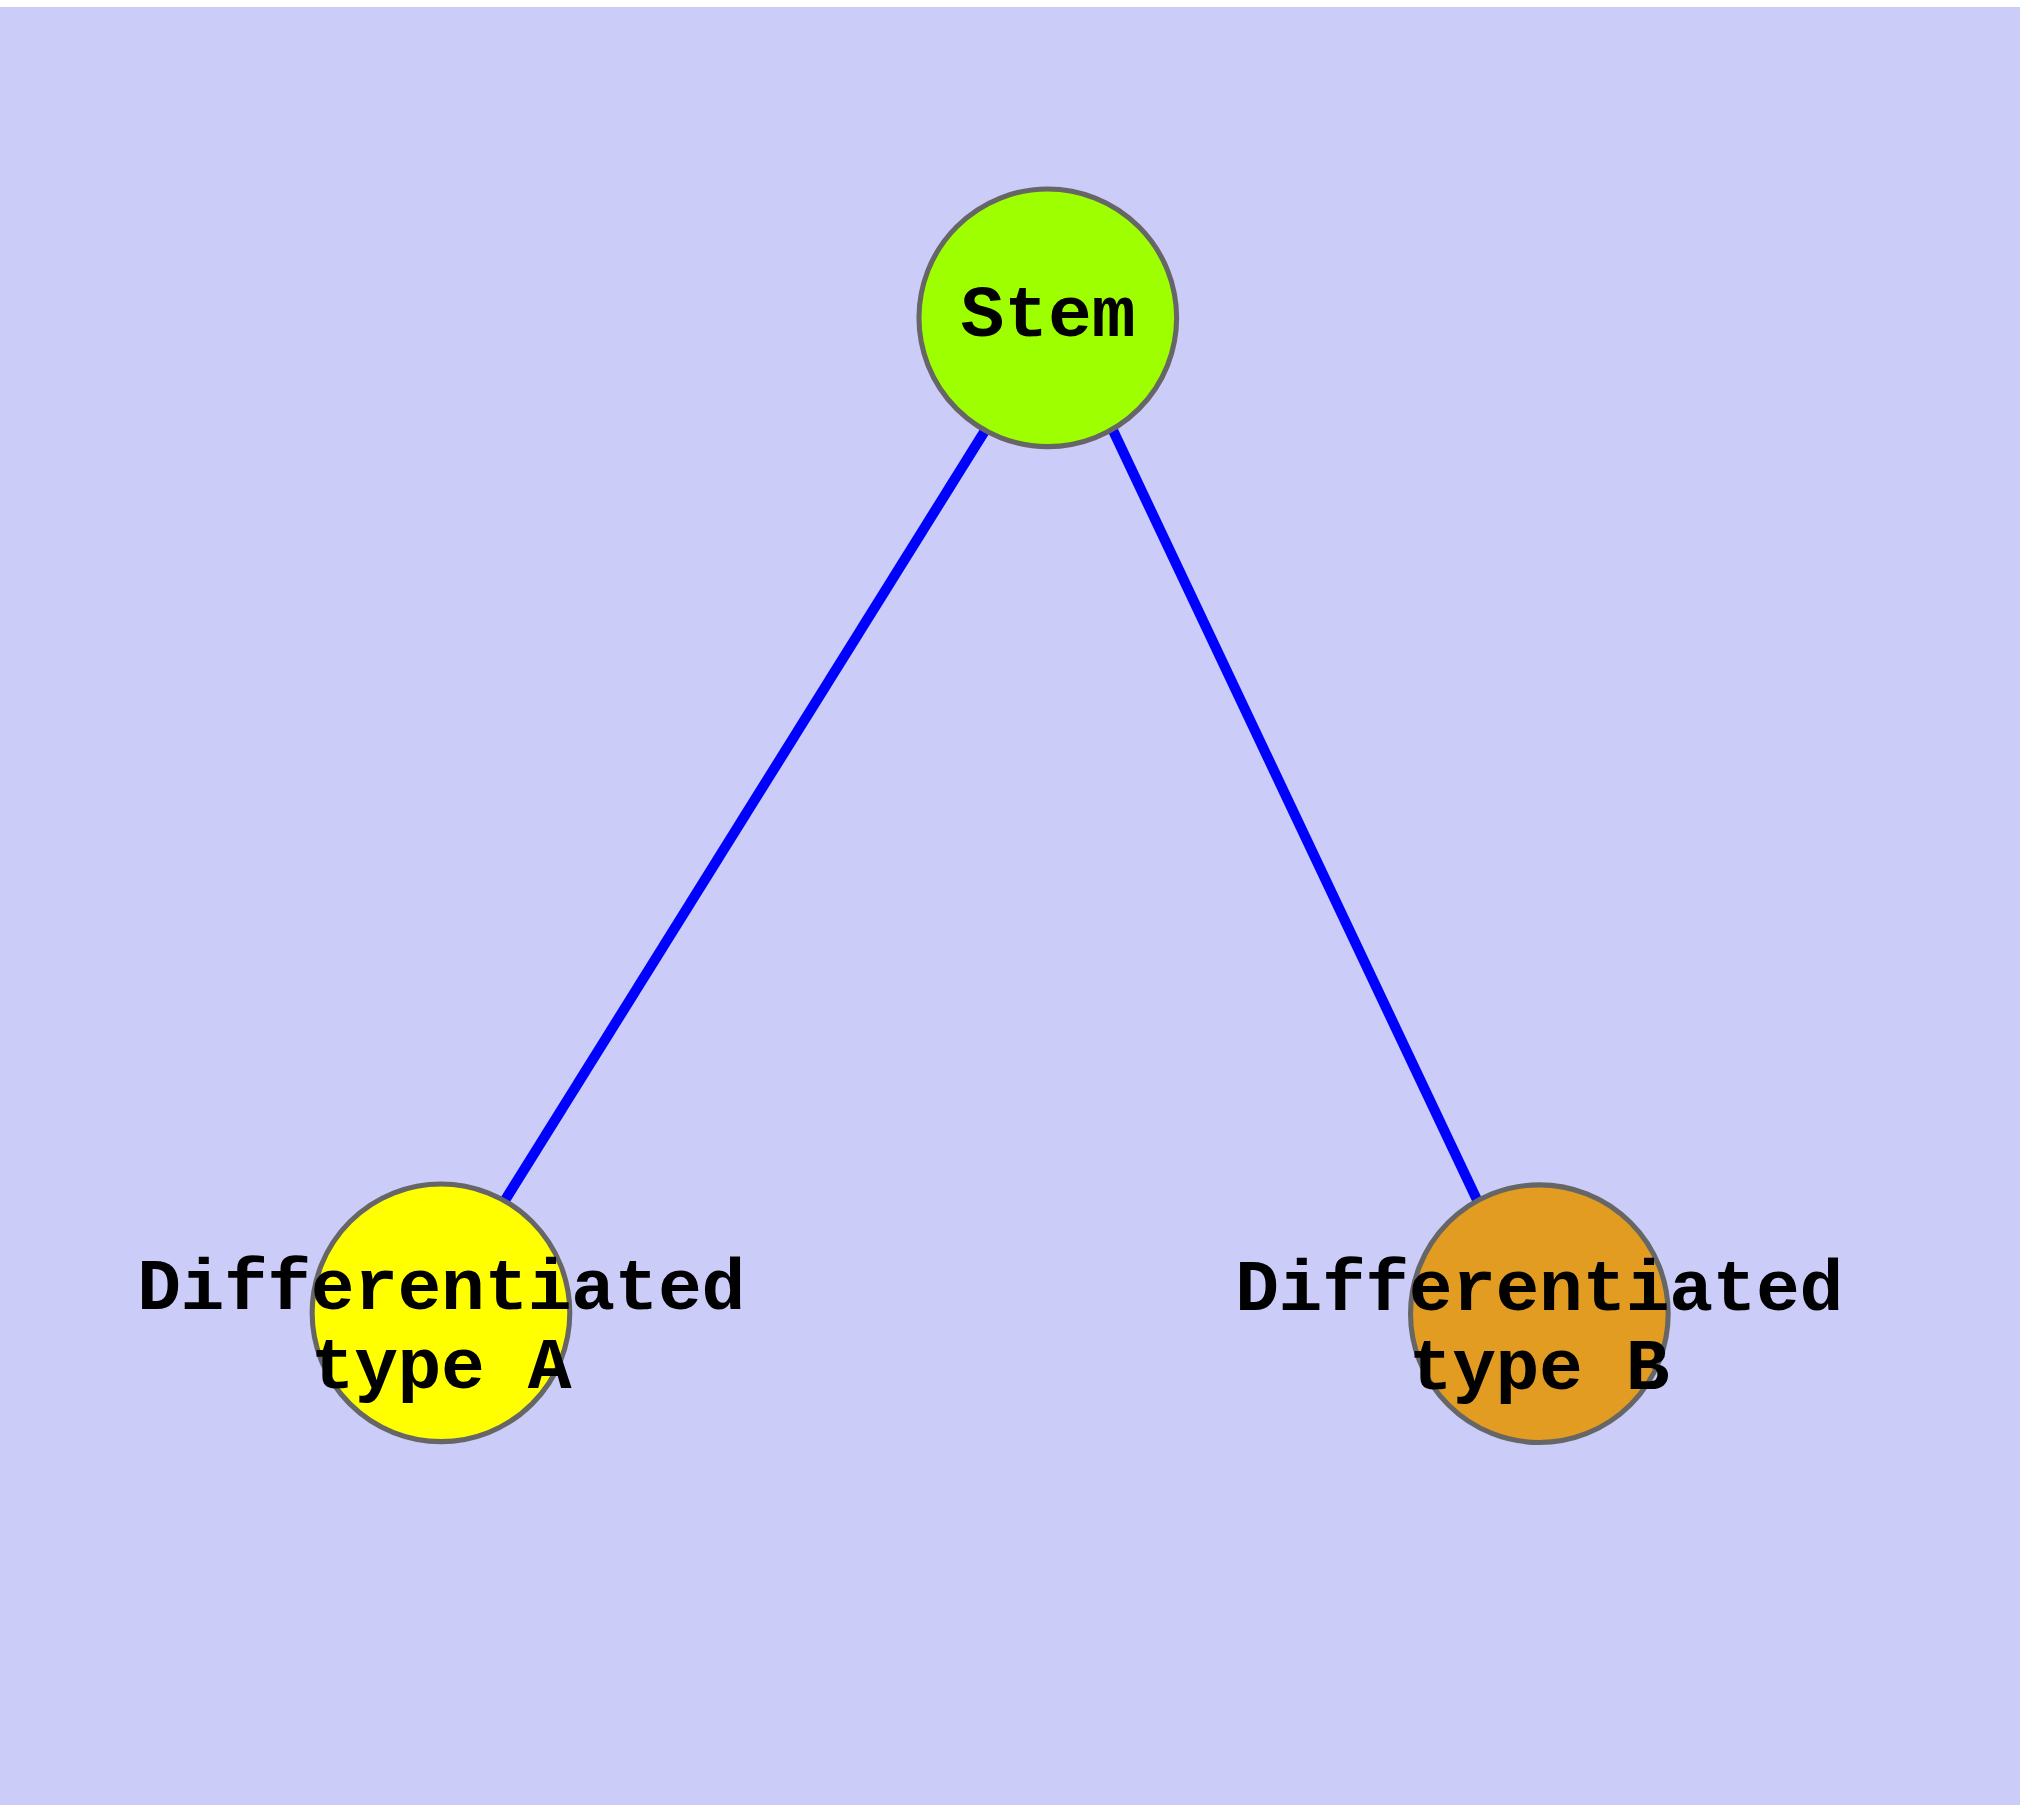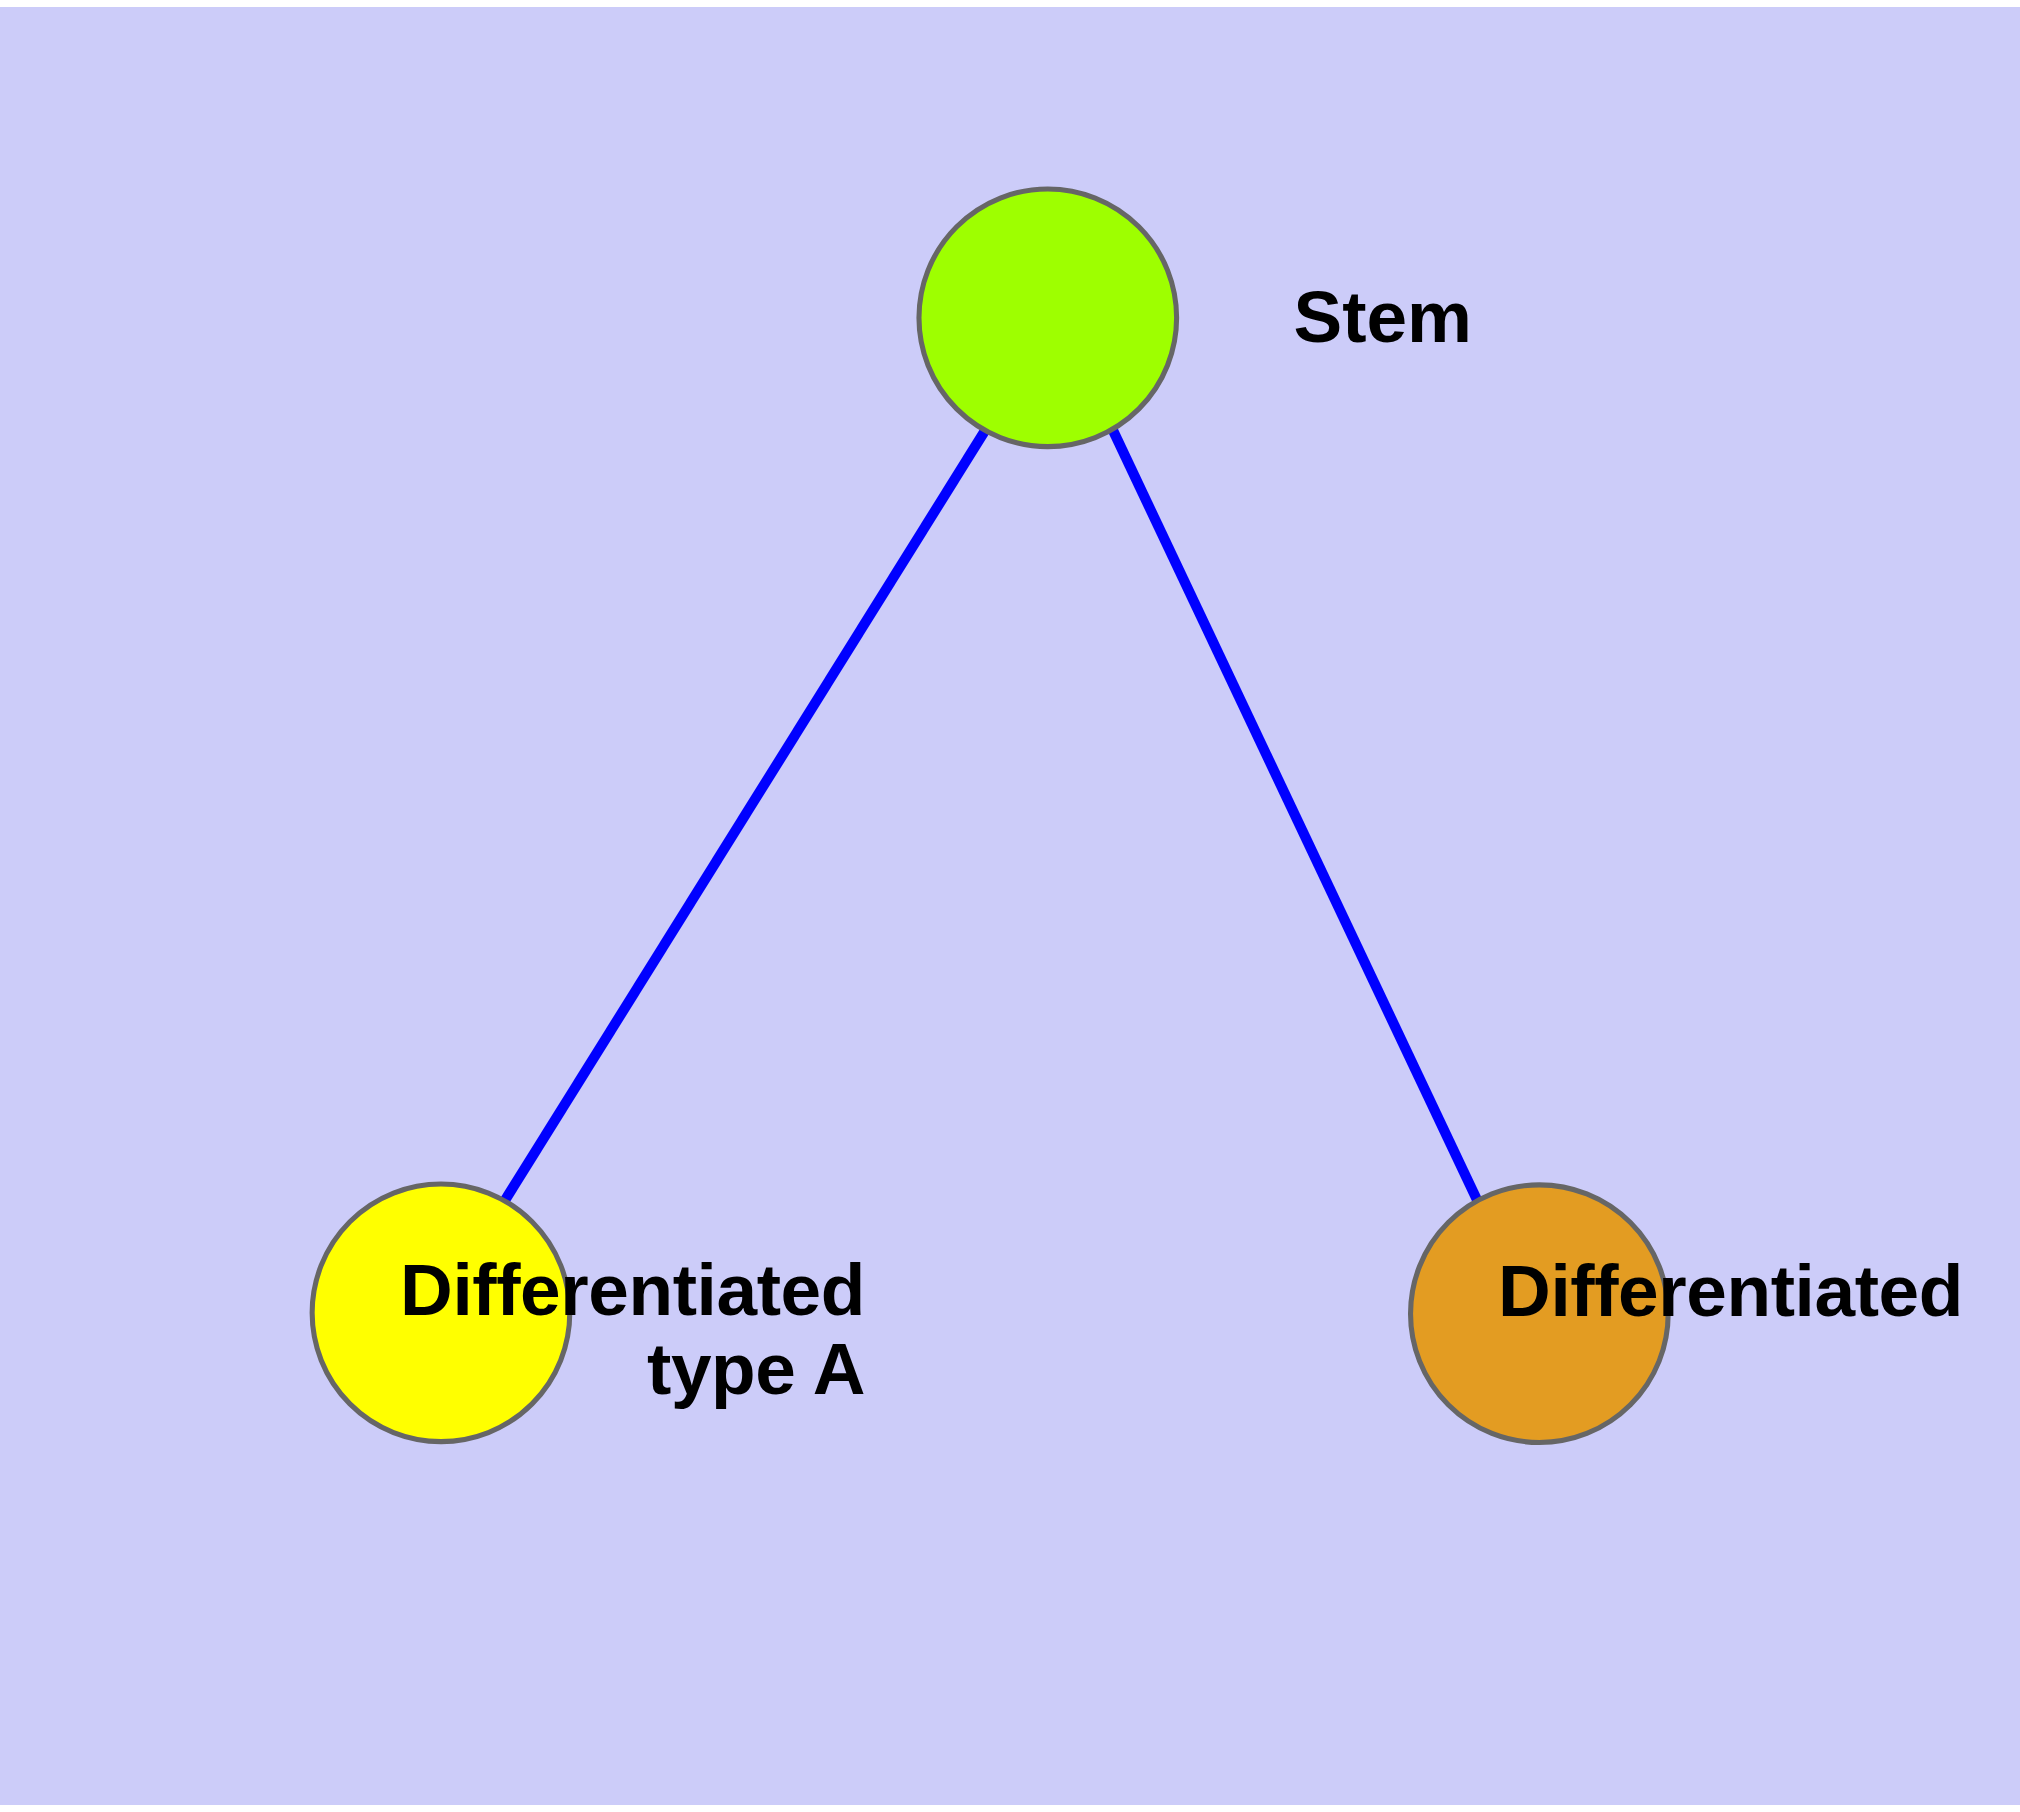--- a/index.html
+++ b/index.html
@@ -25,22 +25,22 @@
   }
   #graph-svg {
     position: absolute;
     left: 0;
     top: 0;
     width: 2021px;
     height: 1812px;
   }
   .node-label {
     position: absolute;
-    text-align: right;
-    font-family: Liberation Sans, sans-serif;
+    text-align: center;
+    font-family: Liberation Mono, monospace;
     font-weight: bold;
     color: #000000;
     line-height: 1.08;
     white-space: nowrap;
     pointer-events: none;
     user-select: none;
   }
   .node-label.two-line {
     font-size: 73px;
     letter-spacing: -0.4px;
@@ -74,16 +74,17 @@
     <span class="lbl-line">Stem</span>
   </div>
 
   <div class="node-label two-line" style="left: 17px; top: 1229px; width: 848px; color: rgb(0, 0, 0); font-size: 73px;">
     <span class="lbl-line">Differentiated</span>
     <span class="lbl-line">type A</span>
   </div>
 
   <div class="node-label two-line" style="left: 1115px; top: 1230px; width: 848px; color: rgb(0, 0, 0); font-size: 73px;">
     <span class="lbl-line">Differentiated</span>
+    <span class="lbl-line">type B</span>
   </div>
 
 </div>
 
 
 </body></html>

